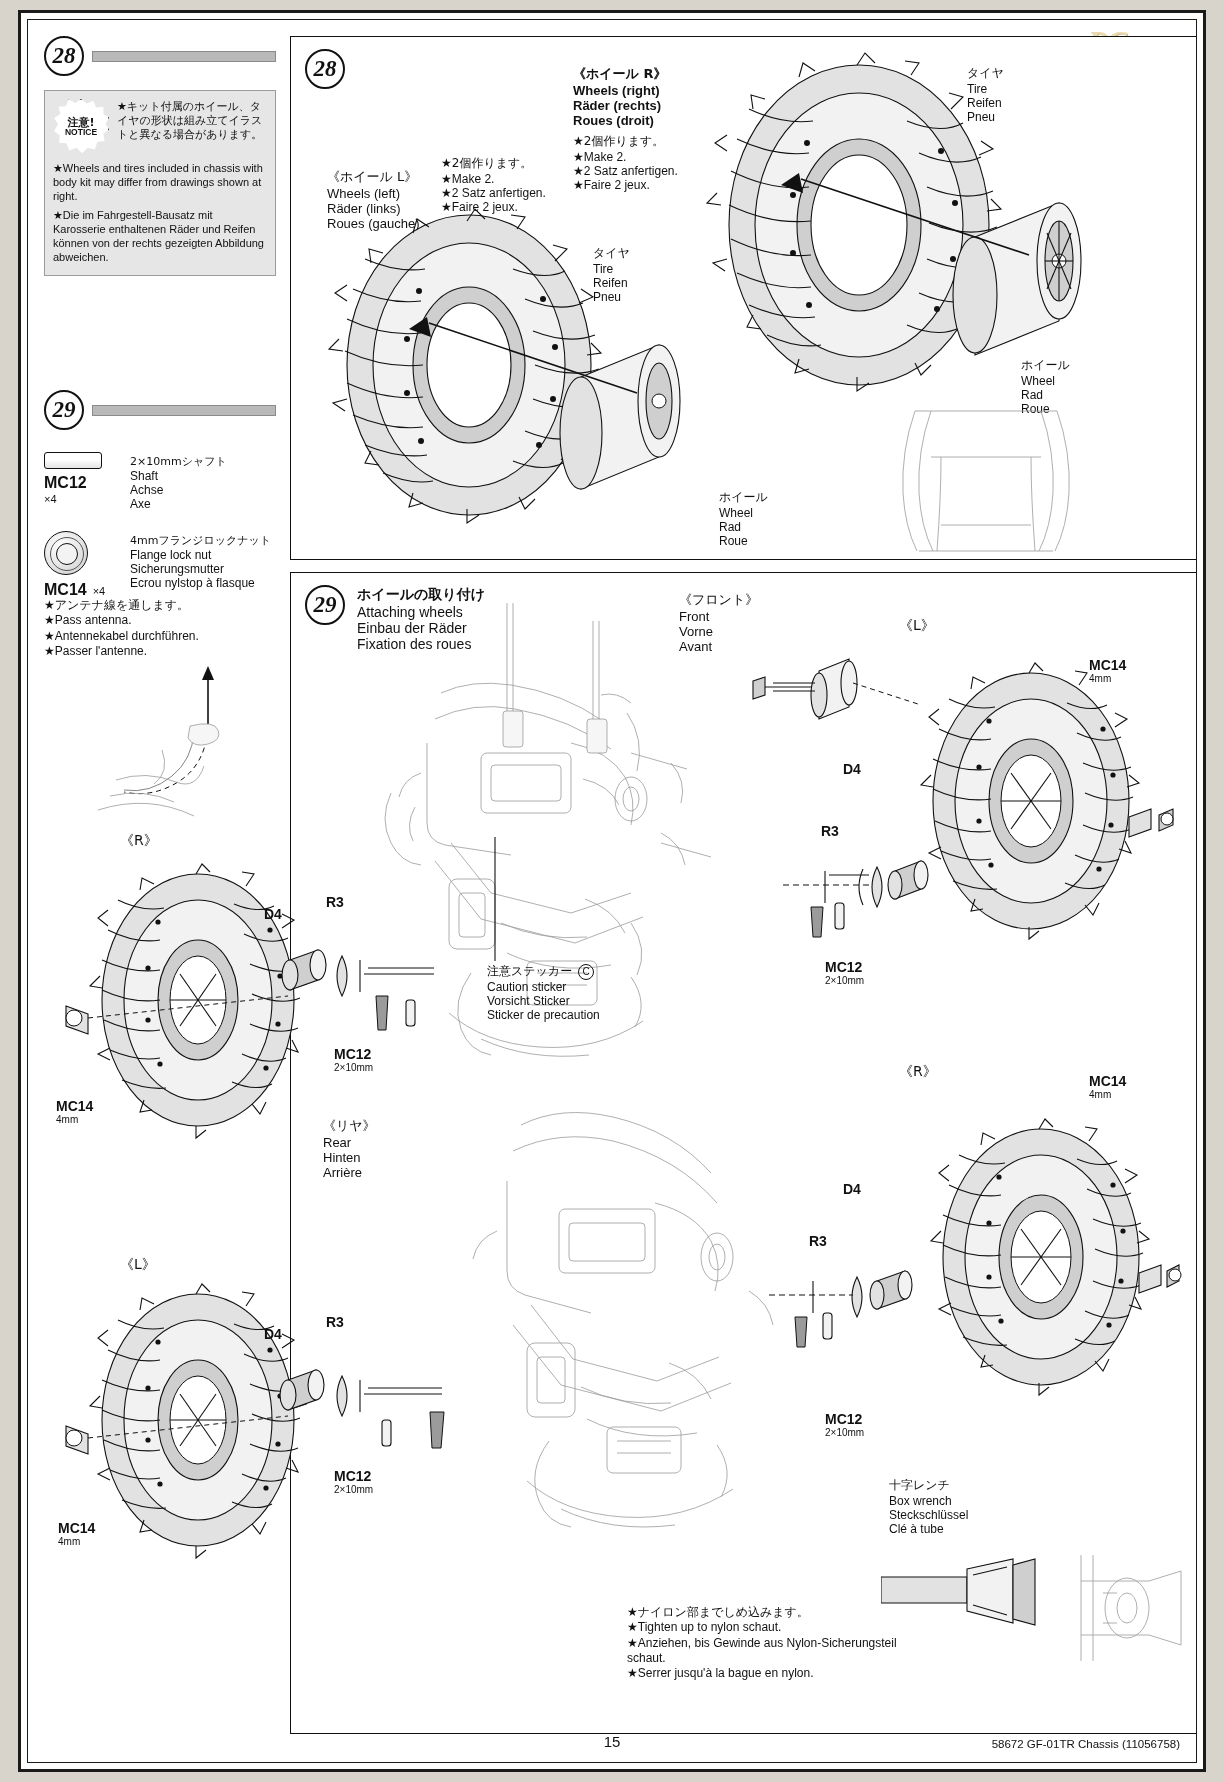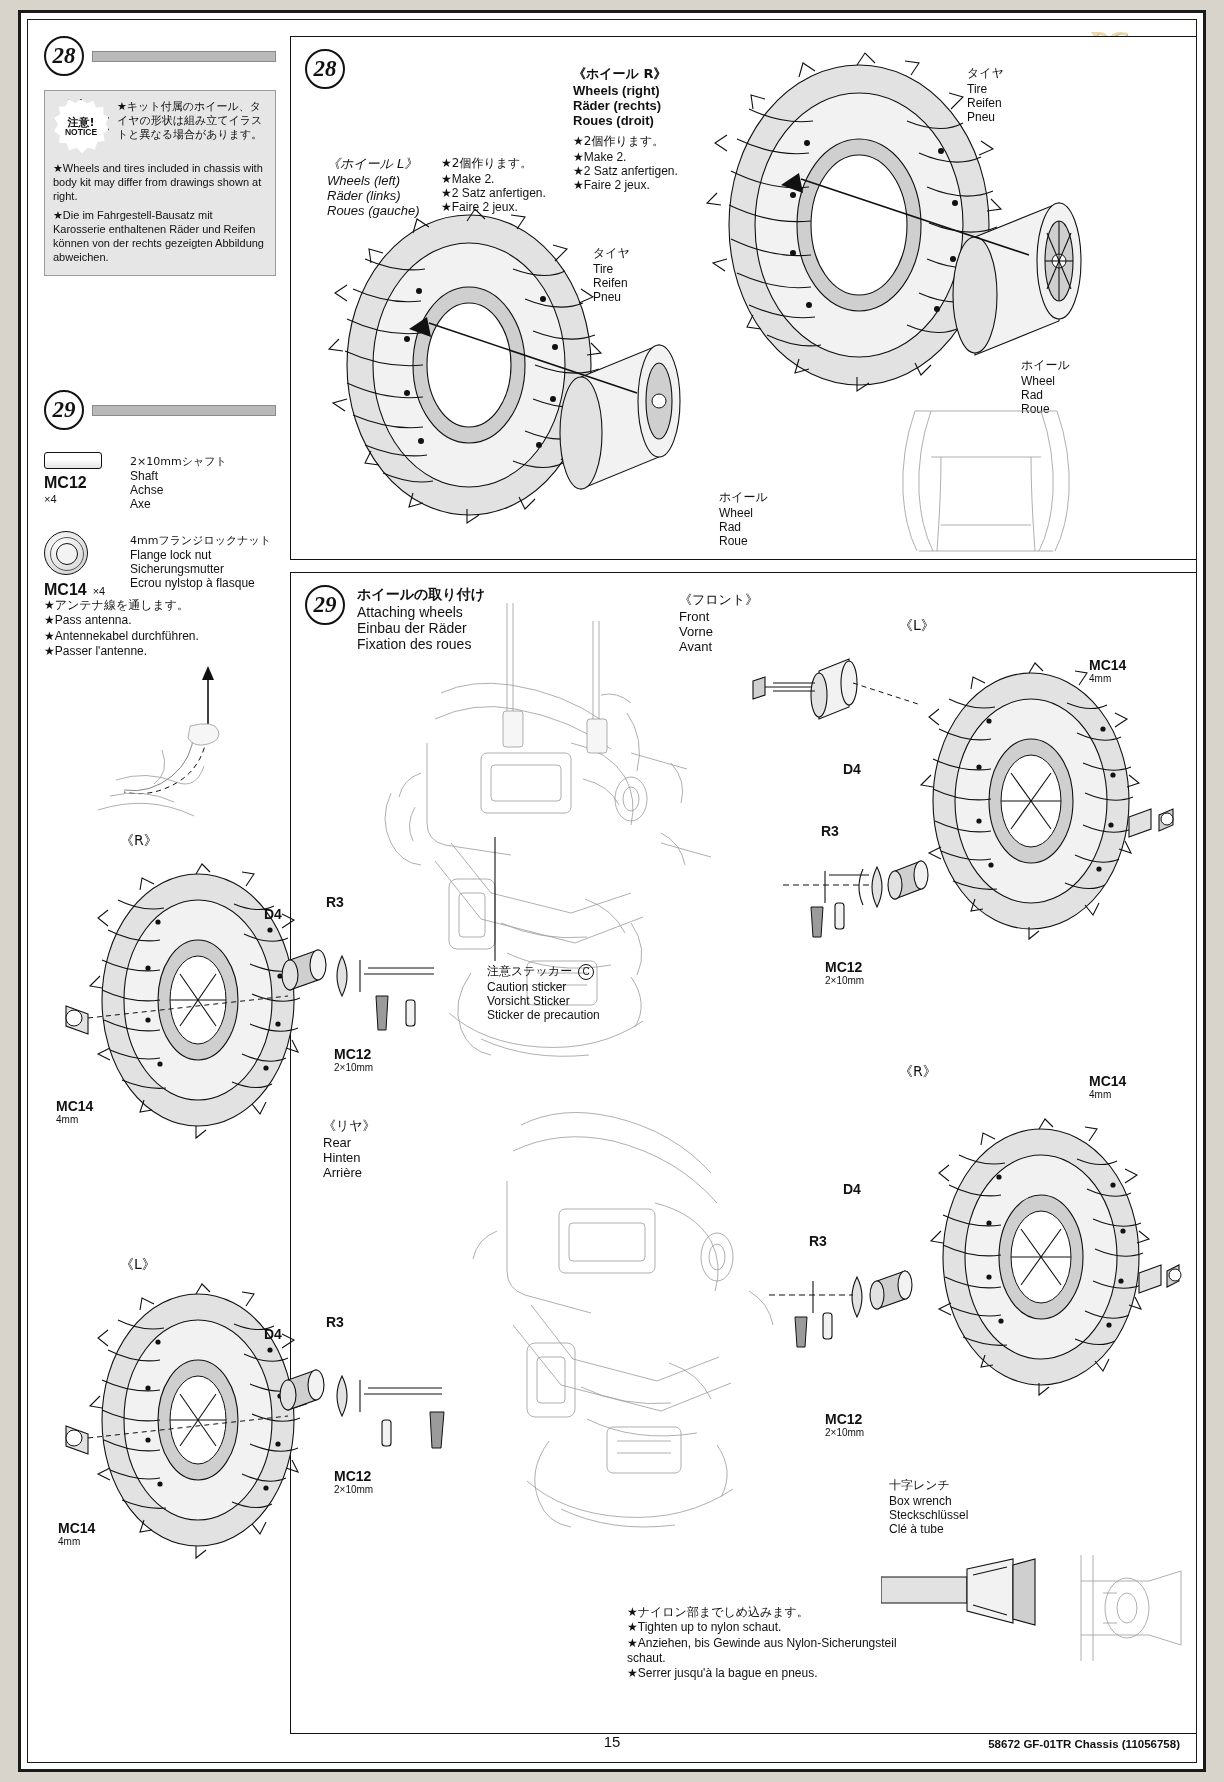--- a/index.html
+++ b/index.html
@@ -103,21 +103,21 @@
     border-radius:50%; border:1.5px solid #111; background:#f3f3f3;
   }
   .nut-icon::before {
     content:""; position:absolute; left:50%; top:50%;
     width:32px; height:32px; margin:-16px 0 0 -16px;
     border-radius:50%; border:1px solid #555;
   }
 
   
   .pagenum { font-size:15px; }
-  .footcode { font-size:11.5px; font-weight:bold; }
+  .footcode { font-size:11.5px; font-weight:normal; }
 
   
   svg { display:block; }
   .ln  { fill:none; stroke:#111; stroke-width:1.1; }
   .ln2 { fill:none; stroke:#111; stroke-width:1.6; }
   .lnq { fill:none; stroke:#777; stroke-width:.9; }
   .fillgray { fill:#e2e2e2; stroke:#111; stroke-width:1.1; }
   .fillgray2 { fill:#cfcfcf; stroke:#111; stroke-width:1.1; }
   .filllite { fill:#f2f2f2; stroke:#111; stroke-width:1.1; }
   .dash { fill:none; stroke:#111; stroke-width:1; stroke-dasharray:5 4; }
@@ -228,21 +228,21 @@
       <path class="faint" d="M64 90 q8 22 -8 34"></path>
     </svg>
   </div>
 
   <div class="panel abs" style="left:262px; top:16px; width:908px; height:524px;">
 
     <div class="abs" style="left:14px; top:12px; display:flex; gap:12px;">
       <div class="stepcircle">28</div>
     </div>
 
-    <div class="abs" style="left:36px; top:118px; width:110px;font-style:italic;">
+    <div class="abs" style="left:36px; top:131px; width:110px;">
       <div class="jp t13">《ホイール L》</div>
       <div class="t13">Wheels (left)</div>
       <div class="t13">Räder (links)</div>
       <div class="t13">Roues (gauche)</div>
     </div>
     <div class="abs" style="left:150px; top:118px; width:110px;">
       <div class="jp t12">★2個作ります。</div>
       <div class="t12">★Make 2.</div>
       <div class="t12">★2 Satz anfertigen.</div>
       <div class="t12">★Faire 2 jeux.</div>
@@ -792,21 +792,21 @@
           <path d="M222 52 L236 52"></path>
               <path d="M222 82 L236 82"></path>
         </g>
       </svg>
     </div>
 
     <div class="abs" style="left:336px; top:1032px; width:300px;">
       <div class="jp t12 lh">★ナイロン部までしめ込みます。</div>
       <div class="t12 lh">★Tighten up to nylon schaut.</div>
       <div class="t12 lh">★Anziehen, bis Gewinde aus Nylon-Sicherungsteil schaut.</div>
-      <div class="t12 lh">★Serrer jusqu'à la bague en pneus.</div>
+      <div class="t12 lh">★Serrer jusqu'à la bague en nylon.</div>
     </div>
   </div>
 
   <div class="abs" style="left:92px; top:812px;">
     <div class="jp t14">《R》</div>
   </div>
 
   <div class="abs" style="left:20px; top:830px; width:280px; height:300px;">
     <svg width="280" height="300" viewBox="0 0 280 300">
       <ellipse cx="150" cy="150" rx="96" ry="126" class="fillgray"></ellipse>

